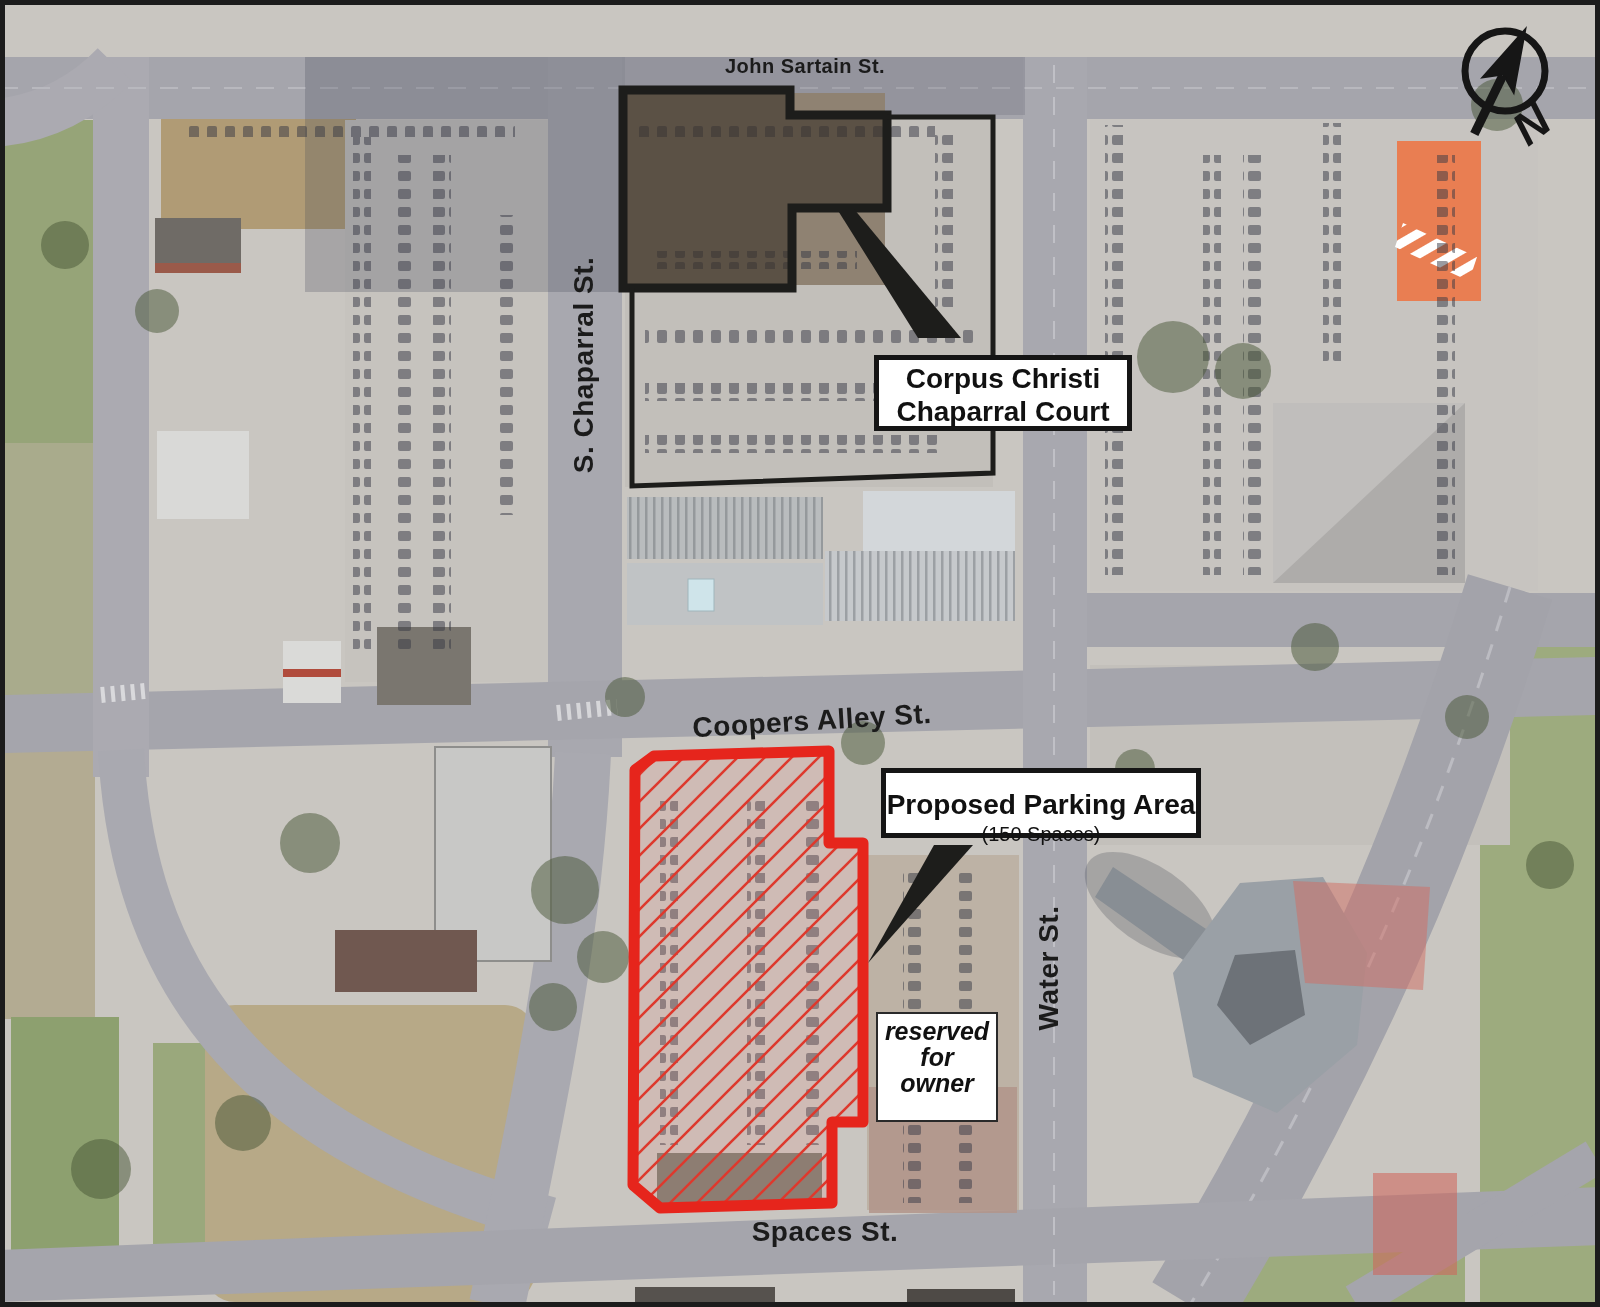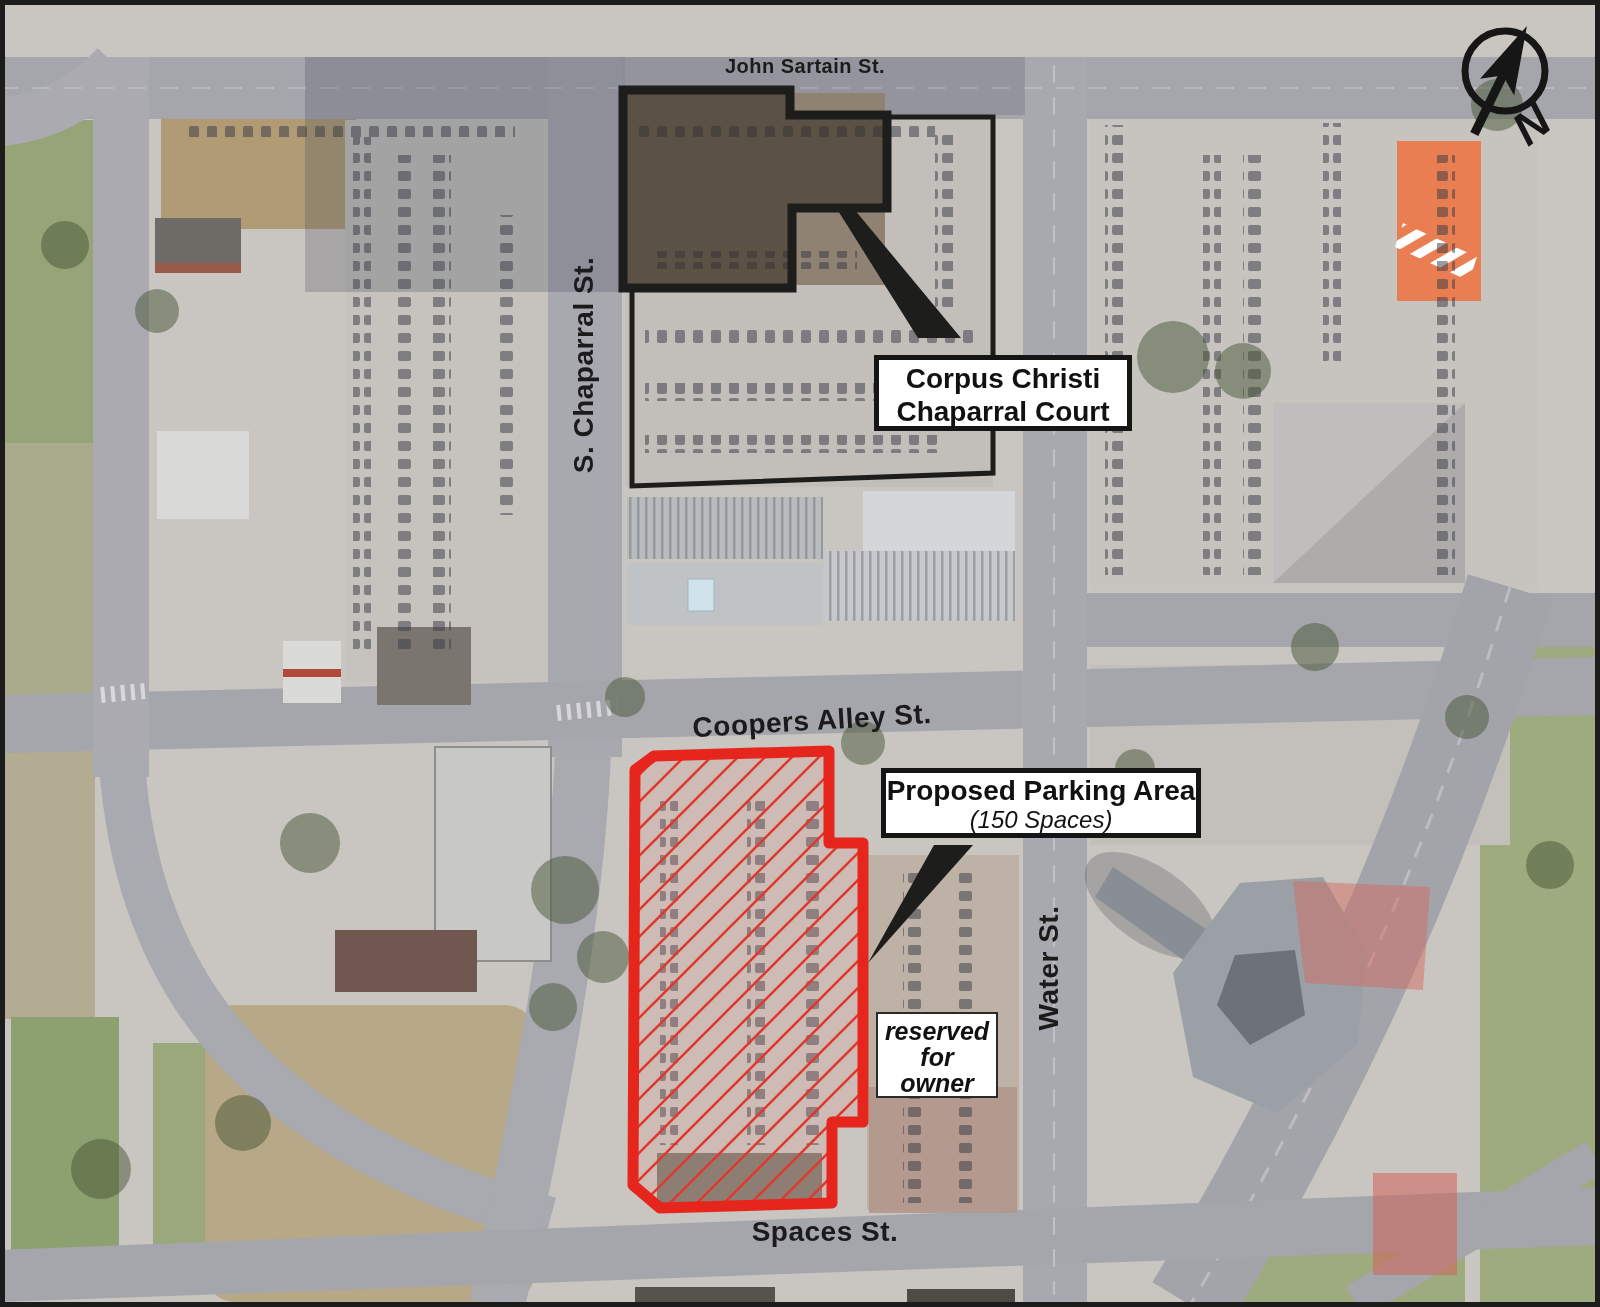--- a/index.html
+++ b/index.html
@@ -18,26 +18,26 @@
     text-align:center; box-sizing:border-box;
   }
   .callout-court{
     left:869px; top:329px; width:258px; height:76px;
     border:5px solid #151515; font-weight:700; font-size:28px; line-height:33px;
     padding-top:2px;
     margin-top:21px;
   }
   .callout-parking{
     left:876px; top:763px; width:320px; height:70px;
-    border:5px solid #151515; padding-top:1px;text-align:center;
+    border:5px solid #151515; padding-top:15px;text-align:center;
   }
   .callout-parking .t1{display:block; font-weight:700; font-size:28px; line-height:33px;}
-  .callout-parking .t2{display:block; font-style:italic; font-size:24px; line-height:26px;}
+  .callout-parking .t2{display:block; font-size:20px; line-height:26px;}
   .callout-reserved{
-    left:871px; top:1007px; width:122px; height:86px;
+    left:871px; top:1007px; width:122px; height:110px;
     border:2px solid #2a2a2a; font-style:italic; font-weight:700;
     font-size:25px; line-height:26px; padding-top:4px;
   }
   .callout-reserved span{display:block;}
 </style>
 </head>
 <body>
 
 <div id="map-figure">
 

